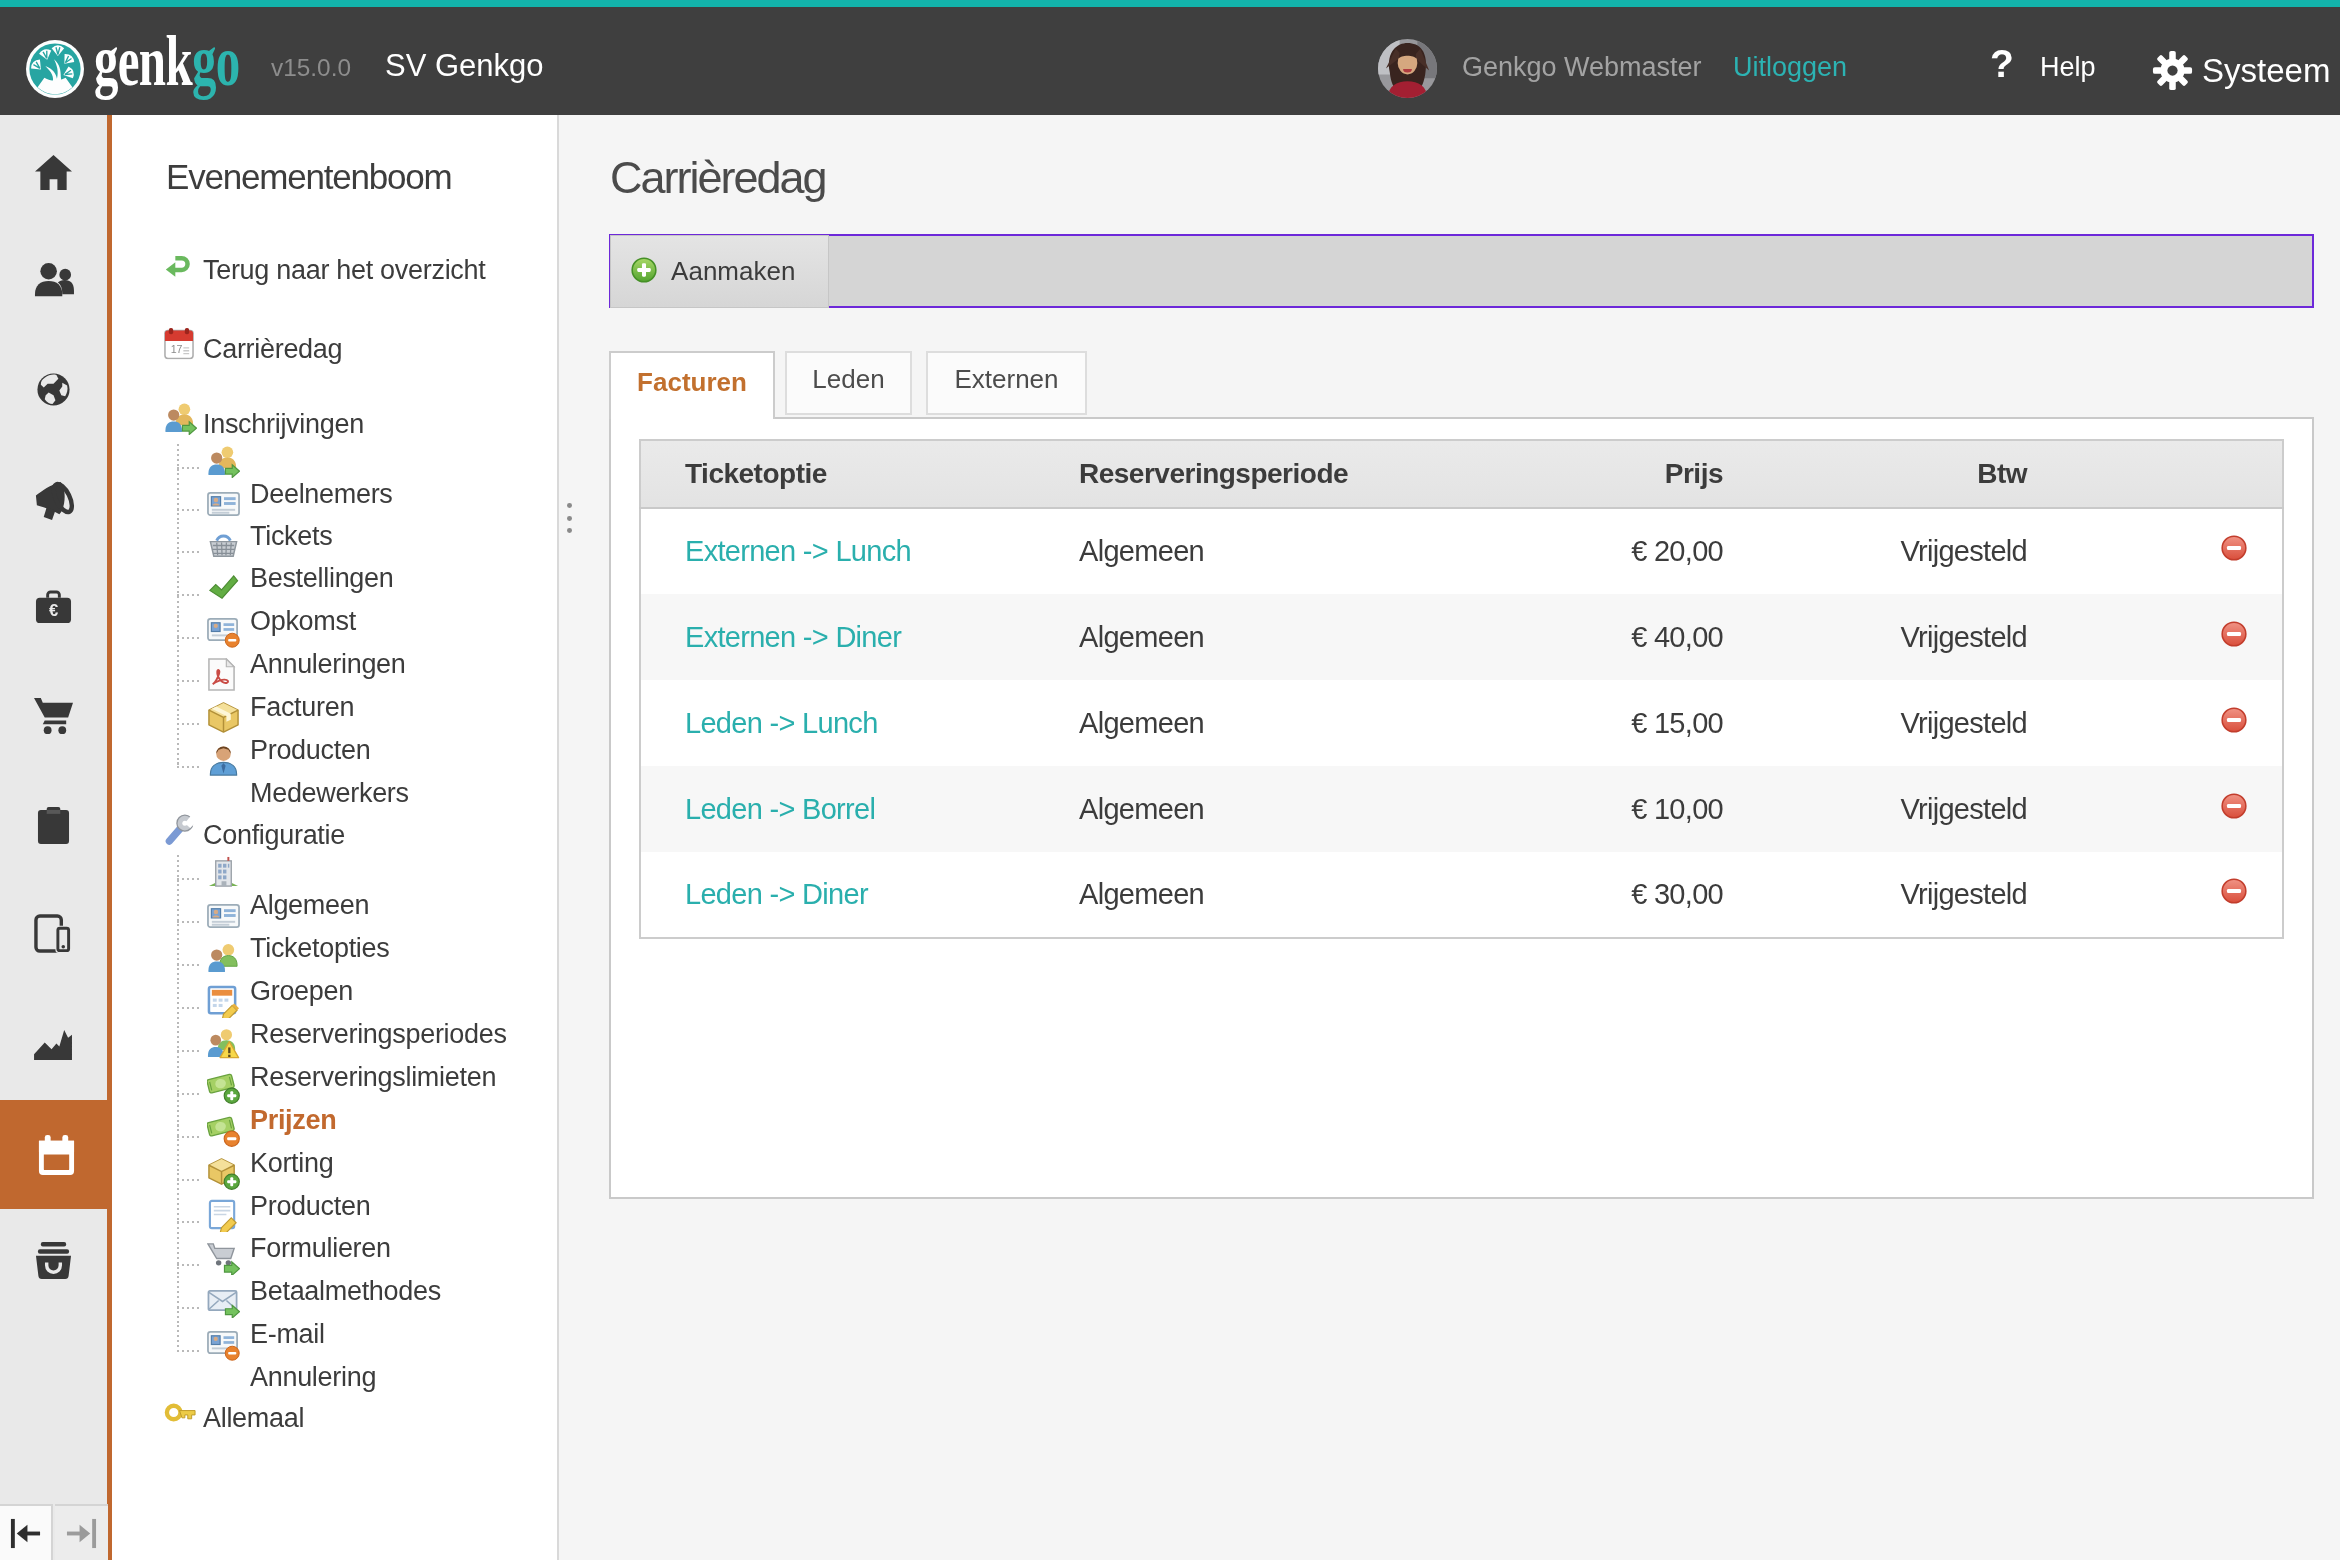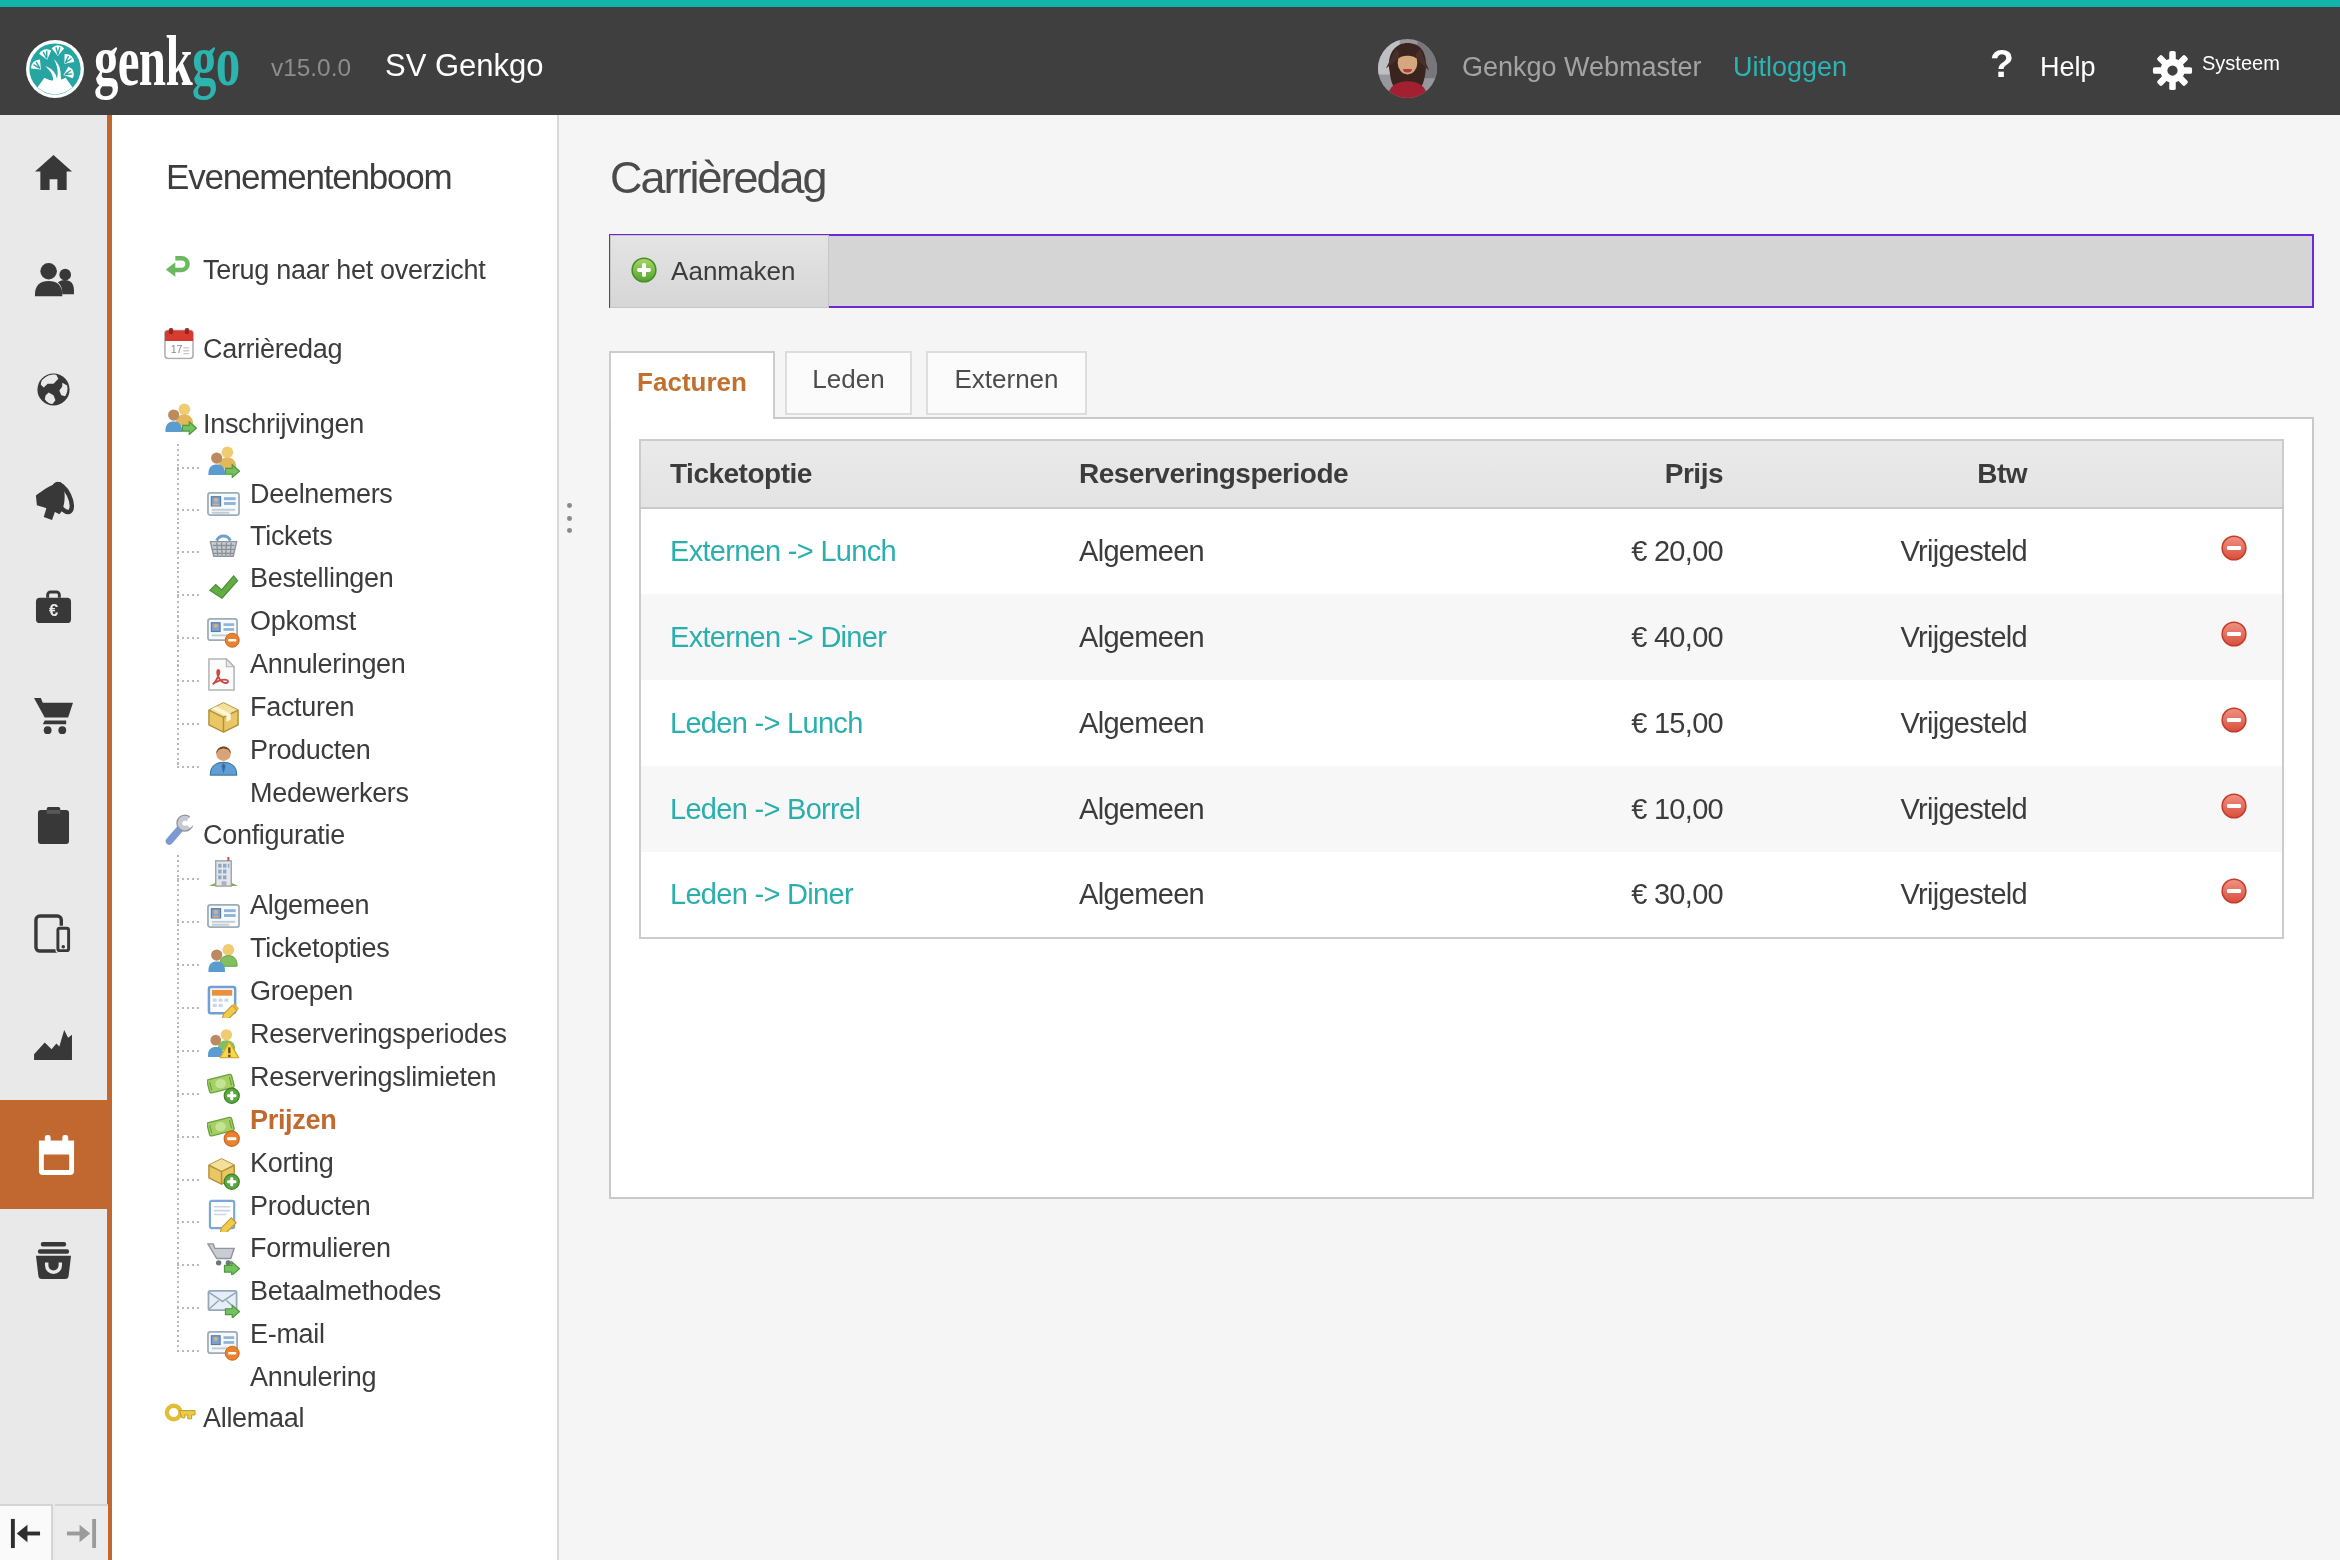--- a/index.html
+++ b/index.html
@@ -12,21 +12,21 @@
 #wordmark { position:absolute; left:94px; top:12.7px; font-family:"Liberation Serif", serif; font-weight:bold; font-size:72px; color:#fff; letter-spacing:-1px; transform:scaleX(0.68); transform-origin:0 0; }
 #wordmark .go { color:#2cb4ae; }
 #ver { position:absolute; left:271px; top:47px; font-size:24.4px; color:#8d8d8d; }
 #sitename { position:absolute; left:385px; top:41px; font-size:31px; color:#fff; }
 #avatar { position:absolute; left:1378px; top:32px; }
 #username { position:absolute; left:1462px; top:45px; font-size:27px; color:#a3a3a3; }
 #uitloggen { position:absolute; left:1733px; top:45px; font-size:27px; color:#2cb3b3; }
 #qmark { position:absolute; left:1990px; top:35px; font-size:39px; color:#fff; font-weight:bold; }
 #helptxt { position:absolute; left:2040px; top:45px; font-size:27px; color:#fff; }
 #gear { position:absolute; left:2152px; top:43px; }
-#systxt { position:absolute; left:2202px; top:45px; font-size:20px; color:#fff; }
+#systxt { position:absolute; left:2202px; top:45px; font-size:33px; color:#fff; }
 
 
 #rail { position:absolute; left:0; top:115px; width:107px; height:1445px; background:#e9e9e9; }
 #orangeline { position:absolute; left:107px; top:115px; width:4.9px; height:1445px; background:#c0682f; }
 .rail-item { position:absolute; left:0; width:107px; height:109px; display:flex; align-items:center; justify-content:center; }
 .rail-item svg { display:block; }
 #rail-active { position:absolute; left:0; top:1100px; width:112px; height:109px; background:#c0682f; display:flex; align-items:center; justify-content:center; }
 #btn-collapse { position:absolute; left:0; top:1504px; width:53px; height:57px; background:#fafafa; border-top:2px solid #d4d4d4; border-right:2px solid #d4d4d4; display:flex; align-items:center; justify-content:center; }
 #btn-expand { position:absolute; left:55px; top:1504px; width:53px; height:57px; background:#ececec; border-top:2px solid #d4d4d4; display:flex; align-items:center; justify-content:center; }
 
@@ -52,21 +52,21 @@
 #toolbar .btn .plus { margin-left:19.5px; }
 #toolbar .btn .btxt { margin-left:14.6px; font-size:26px; color:#3c3c3c; }
 .tab { position:absolute; top:351px; height:64px; font-size:26px; display:flex; align-items:center; justify-content:center; padding-bottom:7.8px; }
 #tab1 { left:609px; width:166px; height:68px; background:#fff; border:2px solid #ccc; border-bottom:none; color:#c2702e; font-weight:bold; z-index:3; }
 #tab2 { left:785px; width:127px; background:#fbfbfb; border:2px solid #ddd; color:#4c4c4c; }
 #tab3 { left:926px; width:161px; background:#fbfbfb; border:2px solid #ddd; color:#4c4c4c; }
 #panel { position:absolute; left:609px; top:417px; width:1705px; height:782px; background:#fff; border:2px solid #c9c9c9; }
 #dtable { position:absolute; left:639px; top:439px; width:1645px; border-collapse:collapse; table-layout:fixed; font-size:29px; letter-spacing:-0.7px; color:#3c3c3c; }
 #dtable th { height:68px; background:linear-gradient(#eaeaea,#e3e3e3); font-weight:bold; font-size:28px; letter-spacing:-0.5px; text-align:left; border-bottom:2px solid #c9c9c9; }
 #dtable td { height:86px; }
-#dtable .c1 { width:410px; padding-left:29px; }
+#dtable .c1 { width:410px; padding-left:44px; }
 #dtable .c2 { width:439px; padding-left:29px; }
 #dtable .c3 { width:234px; text-align:right; }
 #dtable .c4 { width:304px; text-align:right; }
 #dtable .c5 { text-align:right; padding-right:35px; }
 #dtable tr.alt td { background:#f7f7f7; }
 #dtable { border:2px solid #ccc; }
 a.tlink { color:#2aafad; text-decoration:none; }
 #dragdots { position:absolute; left:567px; top:503px; }
 #dragdots div { width:4.9px; height:4.9px; border-radius:50%; background:#8a8a8a; margin-bottom:7.8px; }
 </style>

